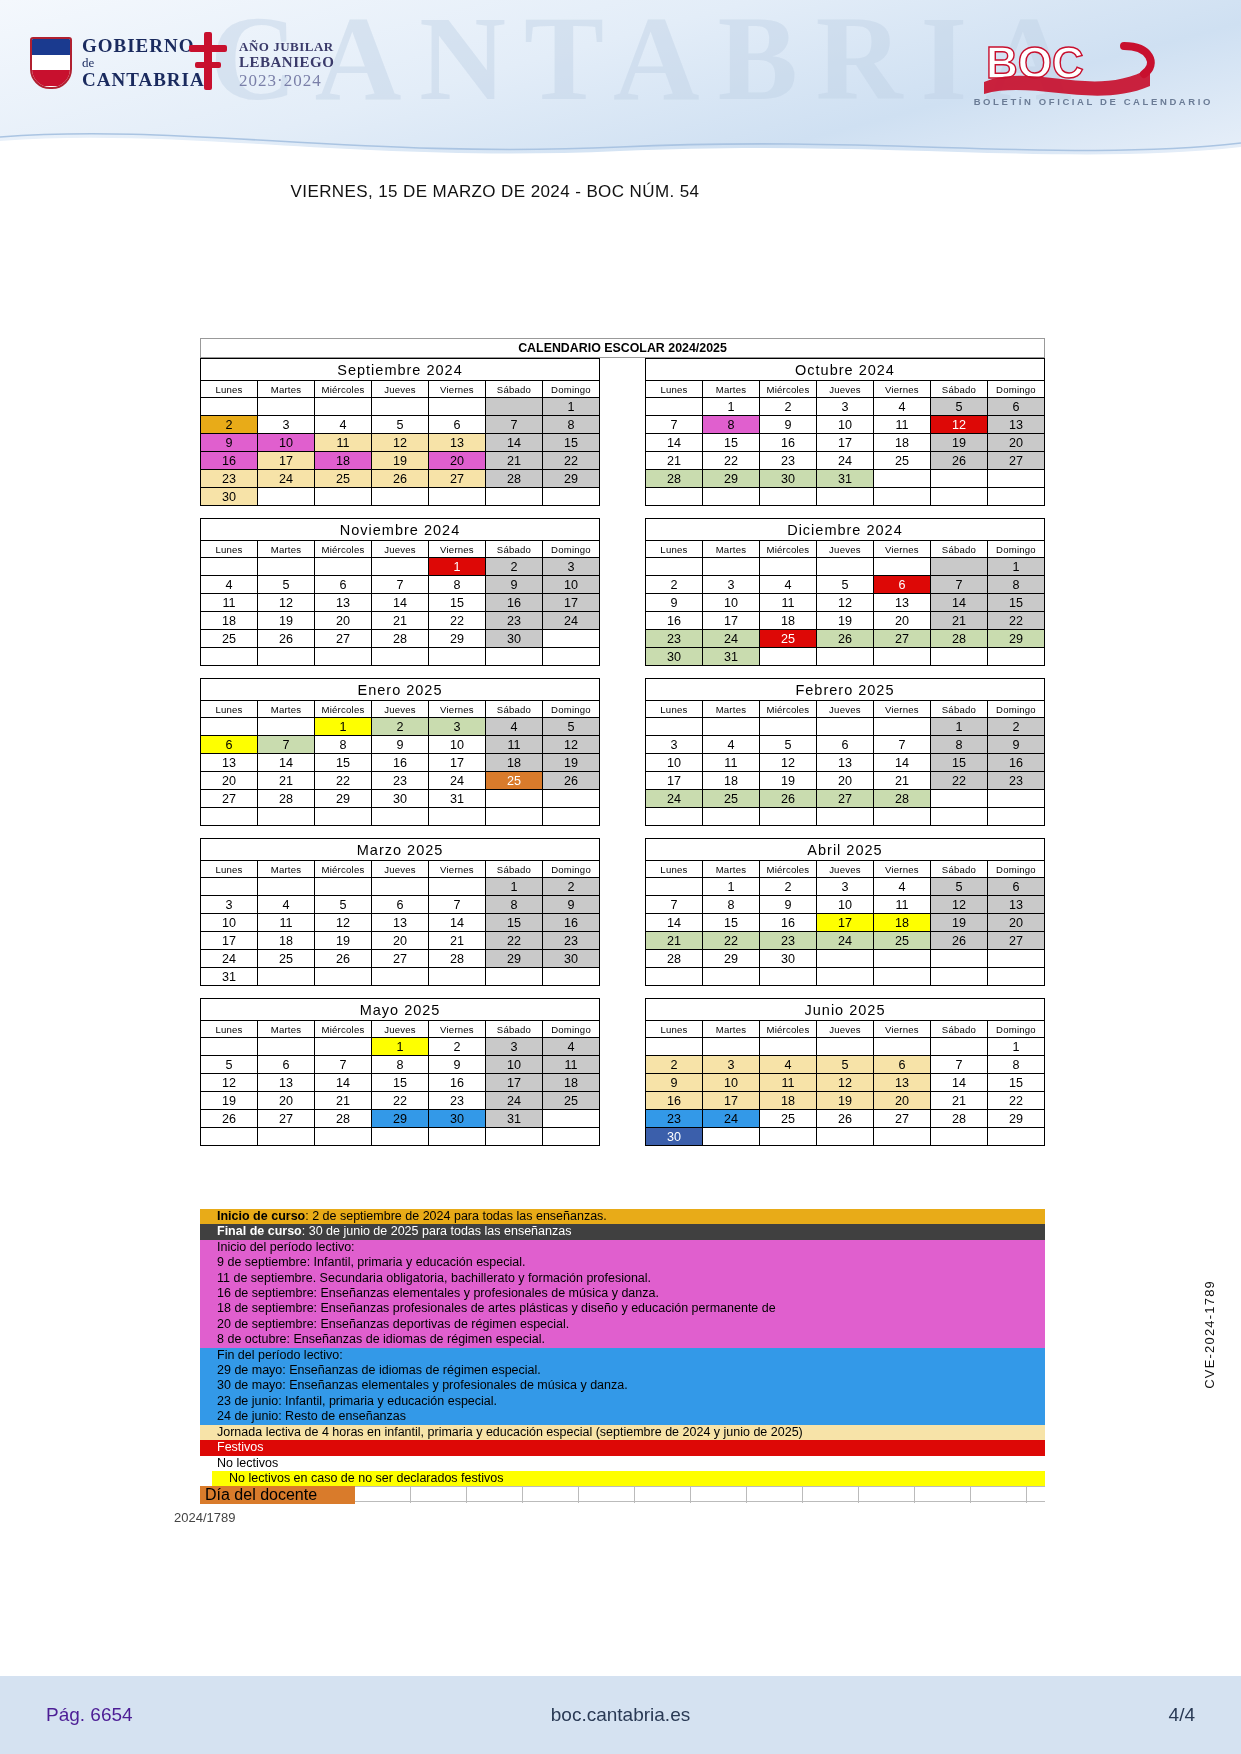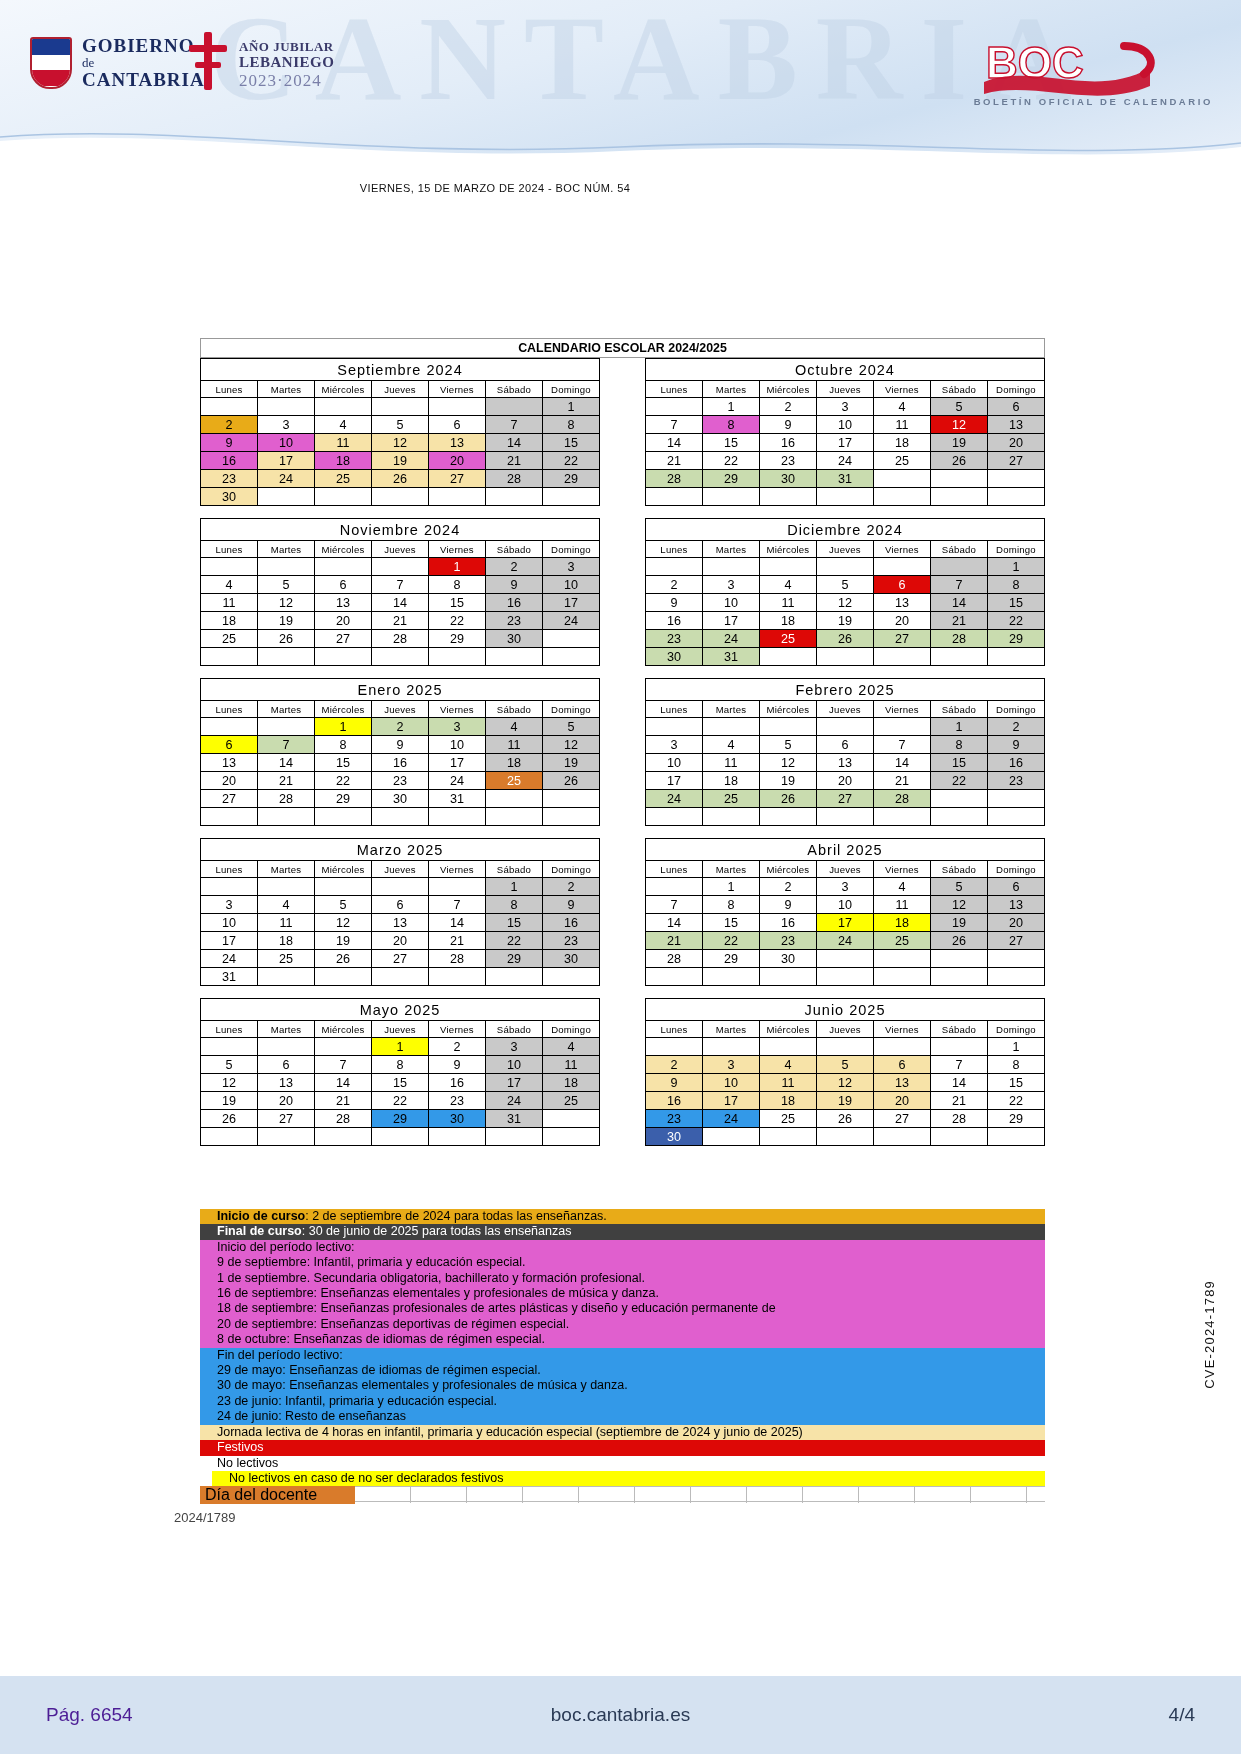--- a/index.html
+++ b/index.html
@@ -61,21 +61,21 @@
   .jub-text .j2 { font-size:15px; font-weight:bold; letter-spacing:0.5px; font-variant:small-caps;}
   .jub-text .j3 { font-size:17px; color:#7a7fa8; letter-spacing:1px; }
 
   
   .boc-logo { position:absolute; right:28px; top:38px; text-align:right; }
   .boc-mark { position:relative; height:56px; width:190px; }
   .boc-sub { font-size:9.5px; letter-spacing:2.6px; color:#6b7c96; margin-top:2px; font-weight:bold;}
 
   .boc-date {
     position:absolute; top:182px; left:0; width:990px;
-    text-align:center; font-size:11px; letter-spacing:0.4px; color:#111;
+    text-align:center; font-size:17px; letter-spacing:0.4px; color:#111;
     font-family:"Liberation Sans", sans-serif;
   }
 
   
   .calendar-area { position:absolute; left:200px; top:338px; width:845px; }
   table.cal { border-collapse:collapse; table-layout:fixed; }
   .title-row td {
     border:1px solid #999; text-align:center; font-weight:bold; font-size:12.4px;
     height:19px; background:#fff;
   }
@@ -1024,21 +1024,21 @@
       </div>
       <div style="height:12px"></div>
     </div>
 </div>
 
 <div class="legend" id="legend-host">
     <div class="legend-line lg-orange"><b>Inicio de curso</b><span>: 2 de septiembre de 2024 para todas las enseñanzas.</span></div>
     <div class="legend-line lg-blue"><b>Final de curso</b><span>: 30 de junio de 2025 para todas las enseñanzas</span></div>
     <div class="legend-line lg-magenta"><span>Inicio del período lectivo:</span></div>
     <div class="legend-line lg-magenta"><span>9 de septiembre: Infantil,  primaria y educación especial.</span></div>
-    <div class="legend-line lg-magenta"><span>1 de septiembre. Secundaria obligatoria, bachillerato y formación profesional.</span></div>
+    <div class="legend-line lg-magenta"><span>11 de septiembre. Secundaria obligatoria, bachillerato y formación profesional.</span></div>
     <div class="legend-line lg-magenta"><span>16 de septiembre: Enseñanzas elementales y profesionales de música y danza.</span></div>
     <div class="legend-line lg-magenta"><span>18 de septiembre: Enseñanzas profesionales de artes plásticas y diseño y educación permanente de</span></div>
     <div class="legend-line lg-magenta"><span>20 de septiembre: Enseñanzas deportivas de régimen especial.</span></div>
     <div class="legend-line lg-magenta"><span>8 de octubre: Enseñanzas de idiomas de régimen especial.</span></div>
     <div class="legend-line lg-lblue"><span>Fin del período lectivo:</span></div>
     <div class="legend-line lg-lblue"><span>29 de mayo: Enseñanzas de idiomas de régimen especial.</span></div>
     <div class="legend-line lg-lblue"><span>30 de mayo: Enseñanzas elementales y profesionales de música y danza.</span></div>
     <div class="legend-line lg-lblue"><span>23 de junio: Infantil, primaria y educación especial.</span></div>
     <div class="legend-line lg-lblue"><span>24 de junio: Resto de enseñanzas</span></div>
     <div class="legend-line lg-cream"><span>Jornada lectiva de 4 horas en infantil, primaria y educación especial (septiembre de 2024 y junio de 2025)</span></div>

